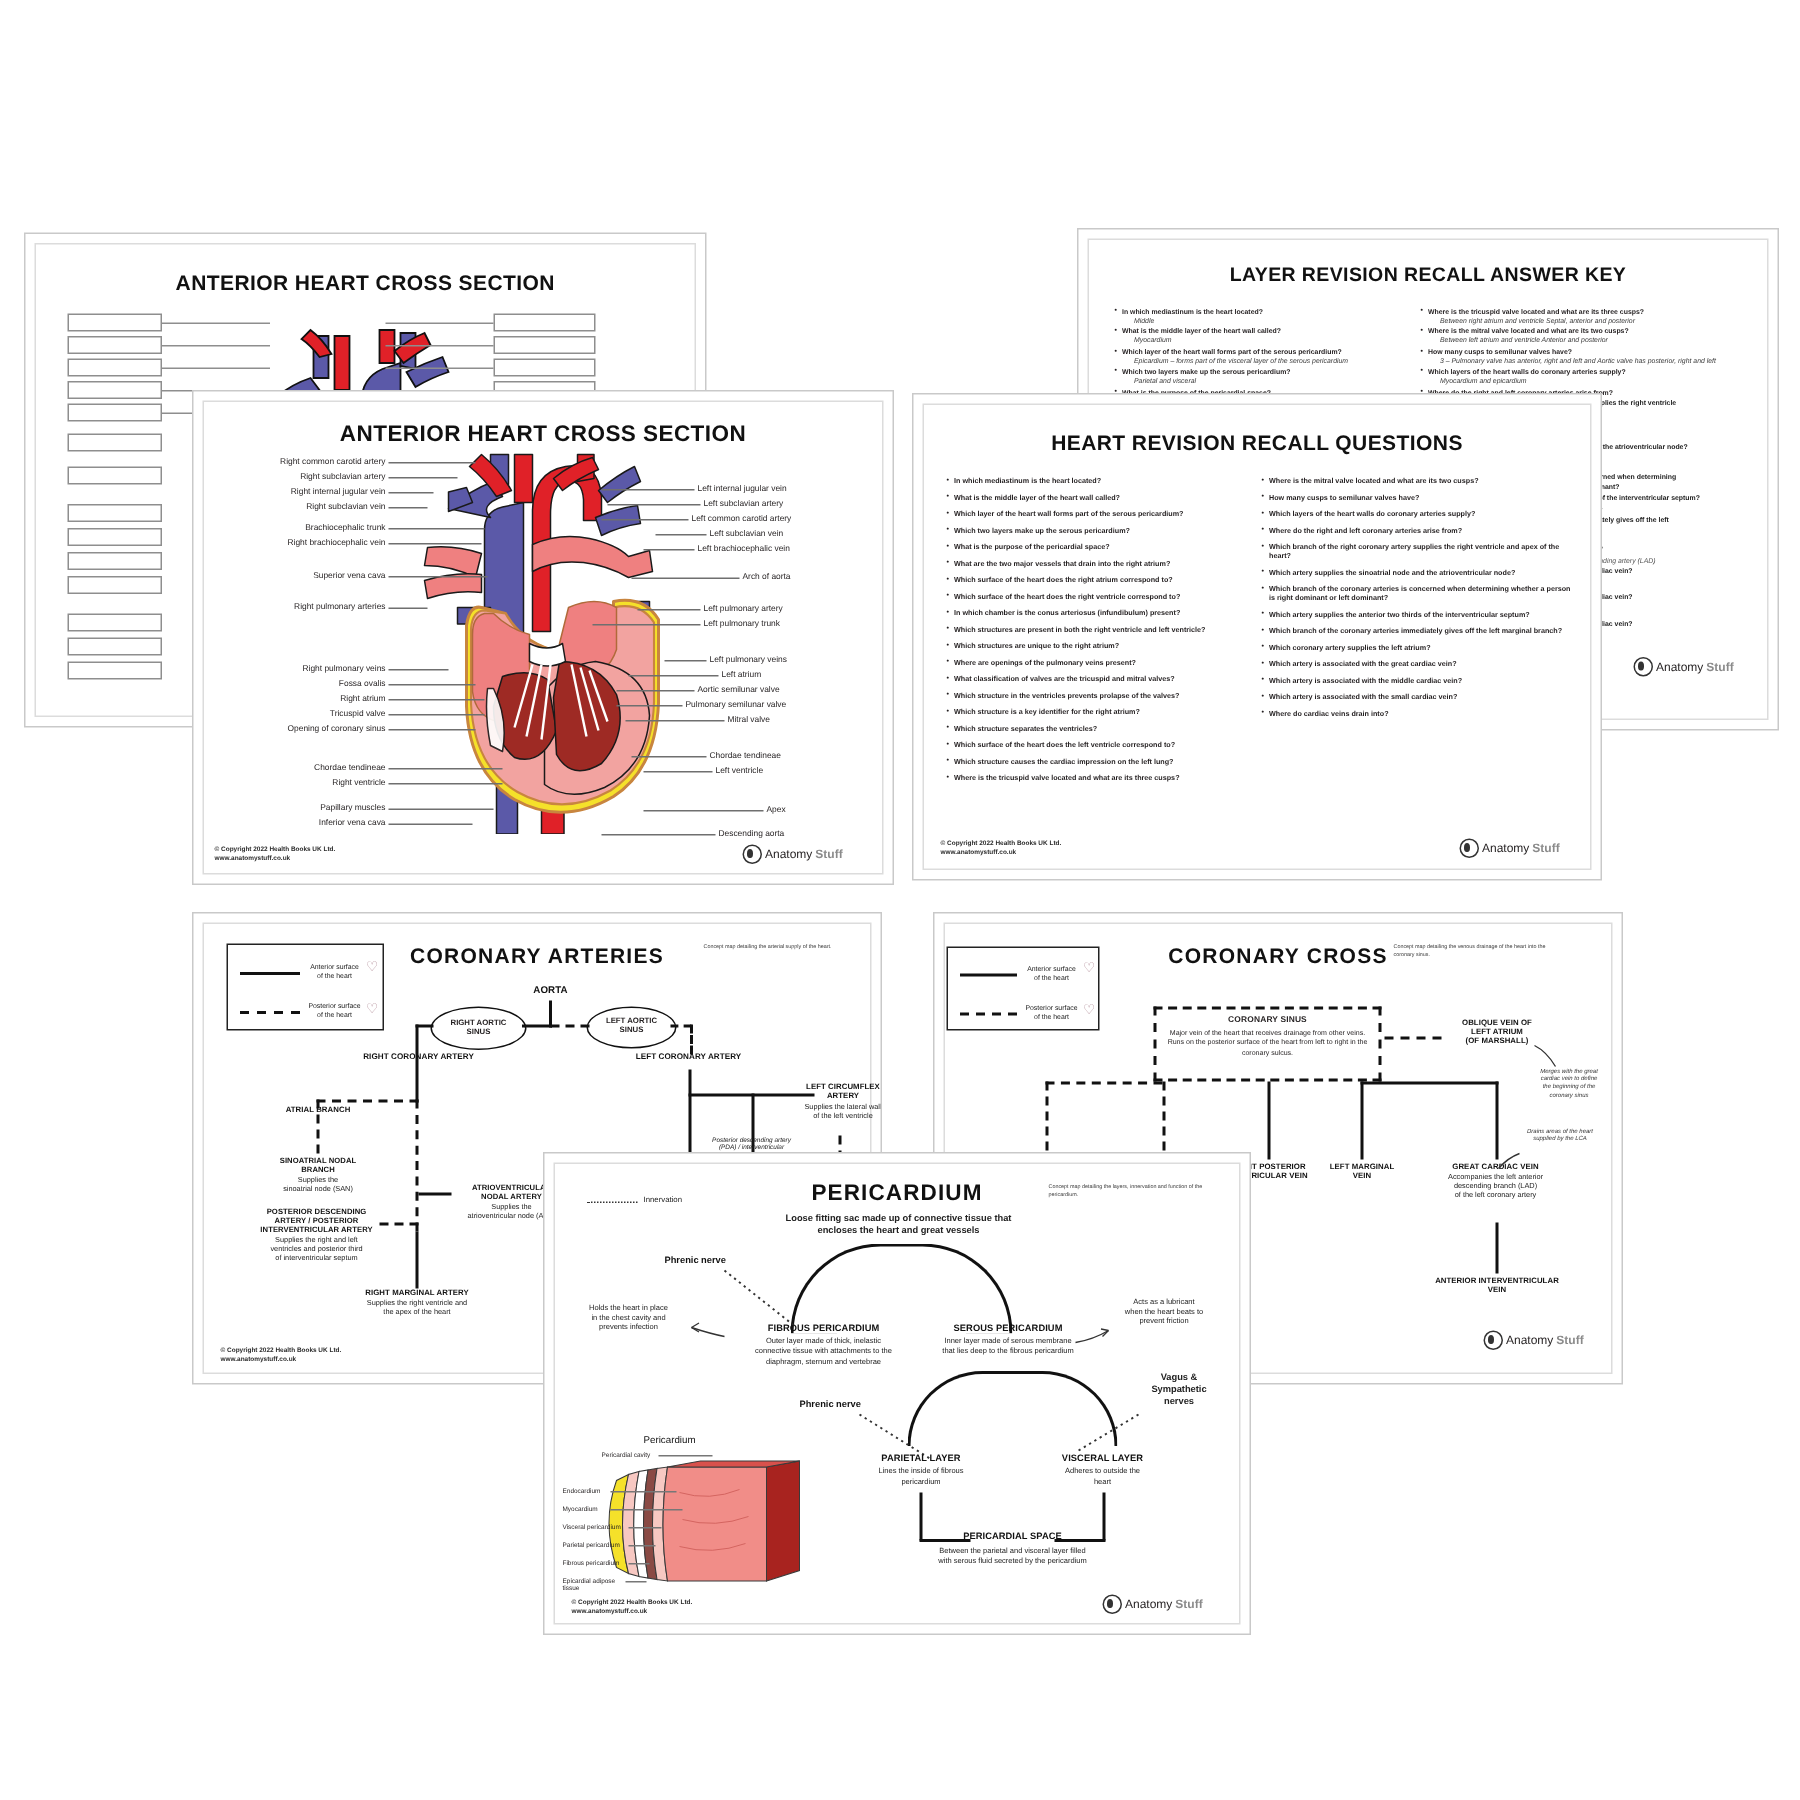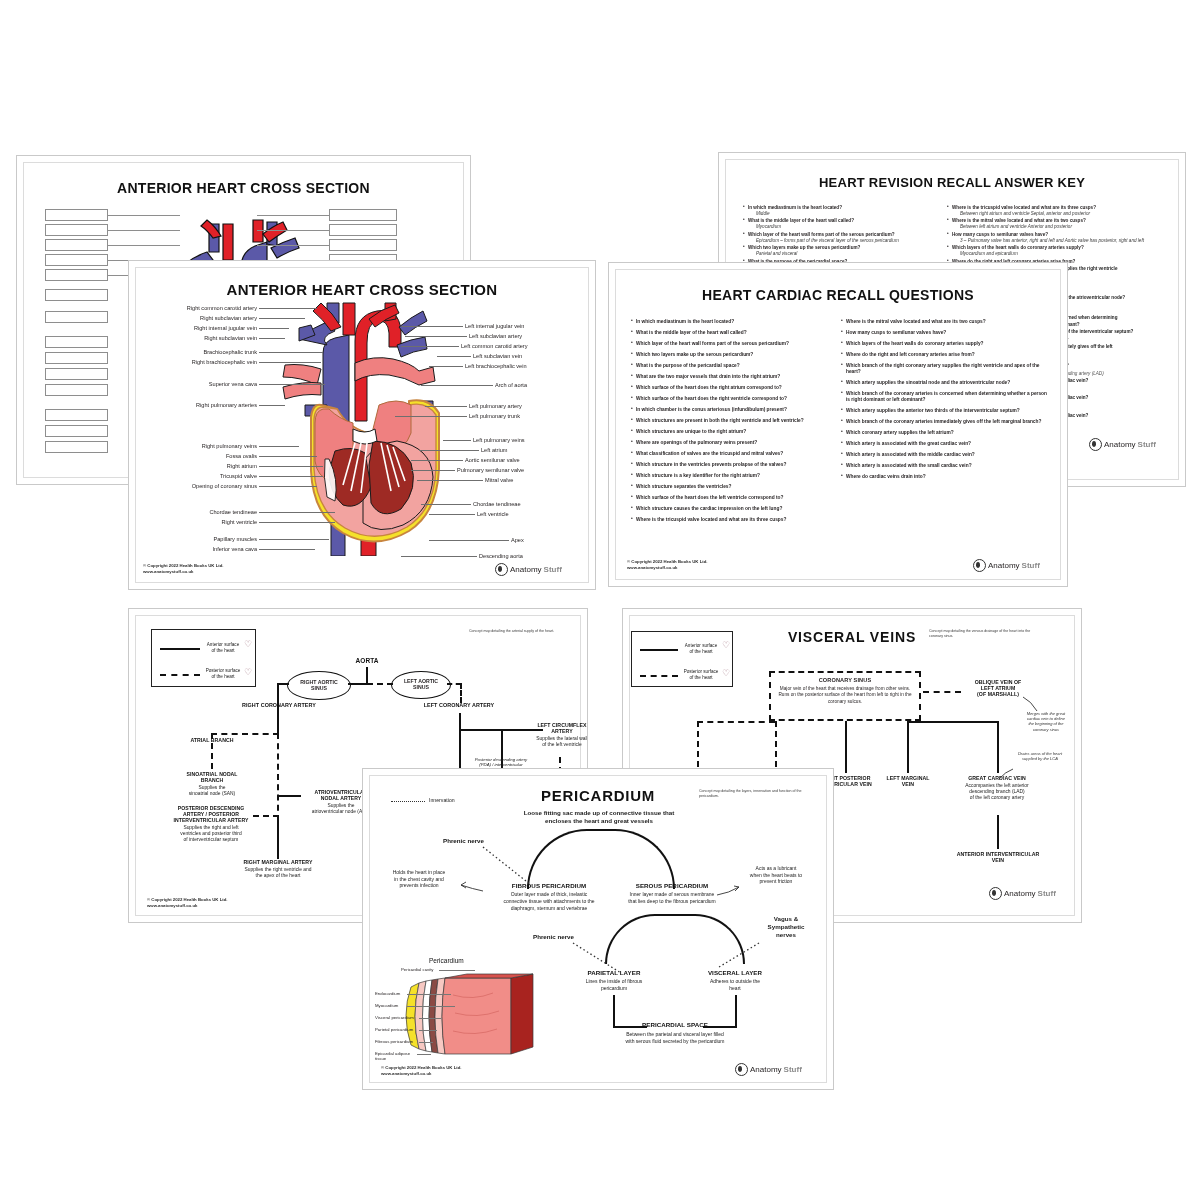--- a/index.html
+++ b/index.html
@@ -119,21 +119,21 @@
     <div class="blankbox" style="left:312px;top:98px;width:68px;height:12px;"></div>
     <div class="leadline" style="left:240px;top:104px;width:72px;"></div>
     <div class="blankbox" style="left:312px;top:113px;width:68px;height:12px;"></div>
     <div class="leadline" style="left:240px;top:119px;width:72px;"></div>
 
   </div>
 
   <div class="poster ak" style="left:718px;top:152px;width:468px;height:335px;">
     <div class="poster-inner"></div>
 
-    <div class="ptitle" style="top:22px;font-size:13px;">HEART REVISION RECALL ANSWER KEY</div>
+    <div class="ptitle" style="top:22px;font-size:13px;">LAYER REVISION RECALL ANSWER KEY</div>
 
     <div class="qcol" style="left:24px;top:52px;width:200px;font-size:4.6px;">
       <div class="q">
         <span>In which mediastinum is the heart located?</span>
         <span class="ans">Middle</span>
       </div>
       <div class="q">
         <span>What is the middle layer of the heart wall called?</span>
         <span class="ans">Myocardium</span>
       </div>
@@ -197,20 +197,21 @@
     <div class="logo" style="left:370px;top:285px;font-size:8px;">
       <span class="mark"></span>
       <span class="w1">Anatomy</span>
         <span class="w2">Stuff</span>
     </div>
   </div>
 
   <div class="poster" style="left:128px;top:608px;width:460px;height:315px;">
     <div class="poster-inner"></div>
 
+    <div class="ptitle" style="top:20px;font-size:14px;letter-spacing:.06em;">CORONARY ARTERIES</div>
 
     <div class="subnote" style="left:340px;top:20px;width:105px;font-size:3.6px;">Concept map detailing the arterial supply of the heart.</div>
 
     <div class="legend" style="left:22px;top:20px;width:105px;height:58px;">
       <div class="solid" style="left:8px;top:18px;width:40px;"></div>
       <div class="ltxt" style="left:50px;top:12px;width:42px;font-size:4.6px;">
         <span>Anterior surface</span><br>
         <span>of the heart</span>
       </div>
       <div class="dashbar" style="left:8px;top:44px;width:40px;"></div>
@@ -311,21 +312,21 @@
 
     <div class="copy" style="left:18px;top:288px;font-size:4.3px;">
       <div>© Copyright 2022 Health Books UK Ltd.</div>
       <div>www.anatomystuff.co.uk</div>
     </div>
   </div>
 
   <div class="poster" style="left:622px;top:608px;width:460px;height:315px;">
     <div class="poster-inner"></div>
 
-    <div class="ptitle" style="top:20px;font-size:14px;letter-spacing:.06em;">VISCERAL VEINS</div>
+    <div class="ptitle" style="top:20px;font-size:14px;letter-spacing:.06em;">CORONARY CROSS</div>
 
     <div class="subnote" style="left:306px;top:20px;width:110px;font-size:3.6px;">Concept map detailing the venous drainage of the heart into the coronary sinus.</div>
 
     <div class="legend" style="left:8px;top:22px;width:102px;height:56px;">
       <div class="solid" style="left:8px;top:17px;width:38px;"></div>
       <div class="ltxt" style="left:48px;top:11px;width:42px;font-size:4.6px;">
         <span>Anterior surface</span><br>
         <span>of the heart</span>
       </div>
       <div class="dashbar" style="left:8px;top:43px;width:38px;"></div>
@@ -543,21 +544,21 @@
     <div class="logo" style="left:366px;top:302px;font-size:8px;">
       <span class="mark"></span>
       <span class="w1">Anatomy</span>
         <span class="w2">Stuff</span>
     </div>
   </div>
 
   <div class="poster" style="left:608px;top:262px;width:460px;height:325px;">
     <div class="poster-inner"></div>
 
-    <div class="ptitle" style="top:24px;font-size:14px;">HEART CARDIAC RECALL QUESTIONS</div>
+    <div class="ptitle" style="top:24px;font-size:14px;">HEART REVISION RECALL QUESTIONS</div>
 
     <div class="qcol" style="left:22px;top:56px;width:206px;font-size:4.8px;">
       <div class="q">In which mediastinum is the heart located?</div>
       <div class="q">What is the middle layer of the heart wall called?</div>
       <div class="q">Which layer of the heart wall forms part of the serous pericardium?</div>
       <div class="q">Which two layers make up the serous pericardium?</div>
       <div class="q">What is the purpose of the pericardial space?</div>
       <div class="q">What are the two major vessels that drain into the right atrium?</div>
       <div class="q">Which surface of the heart does the right atrium correspond to?</div>
       <div class="q">Which surface of the heart does the right ventricle correspond to?</div>

